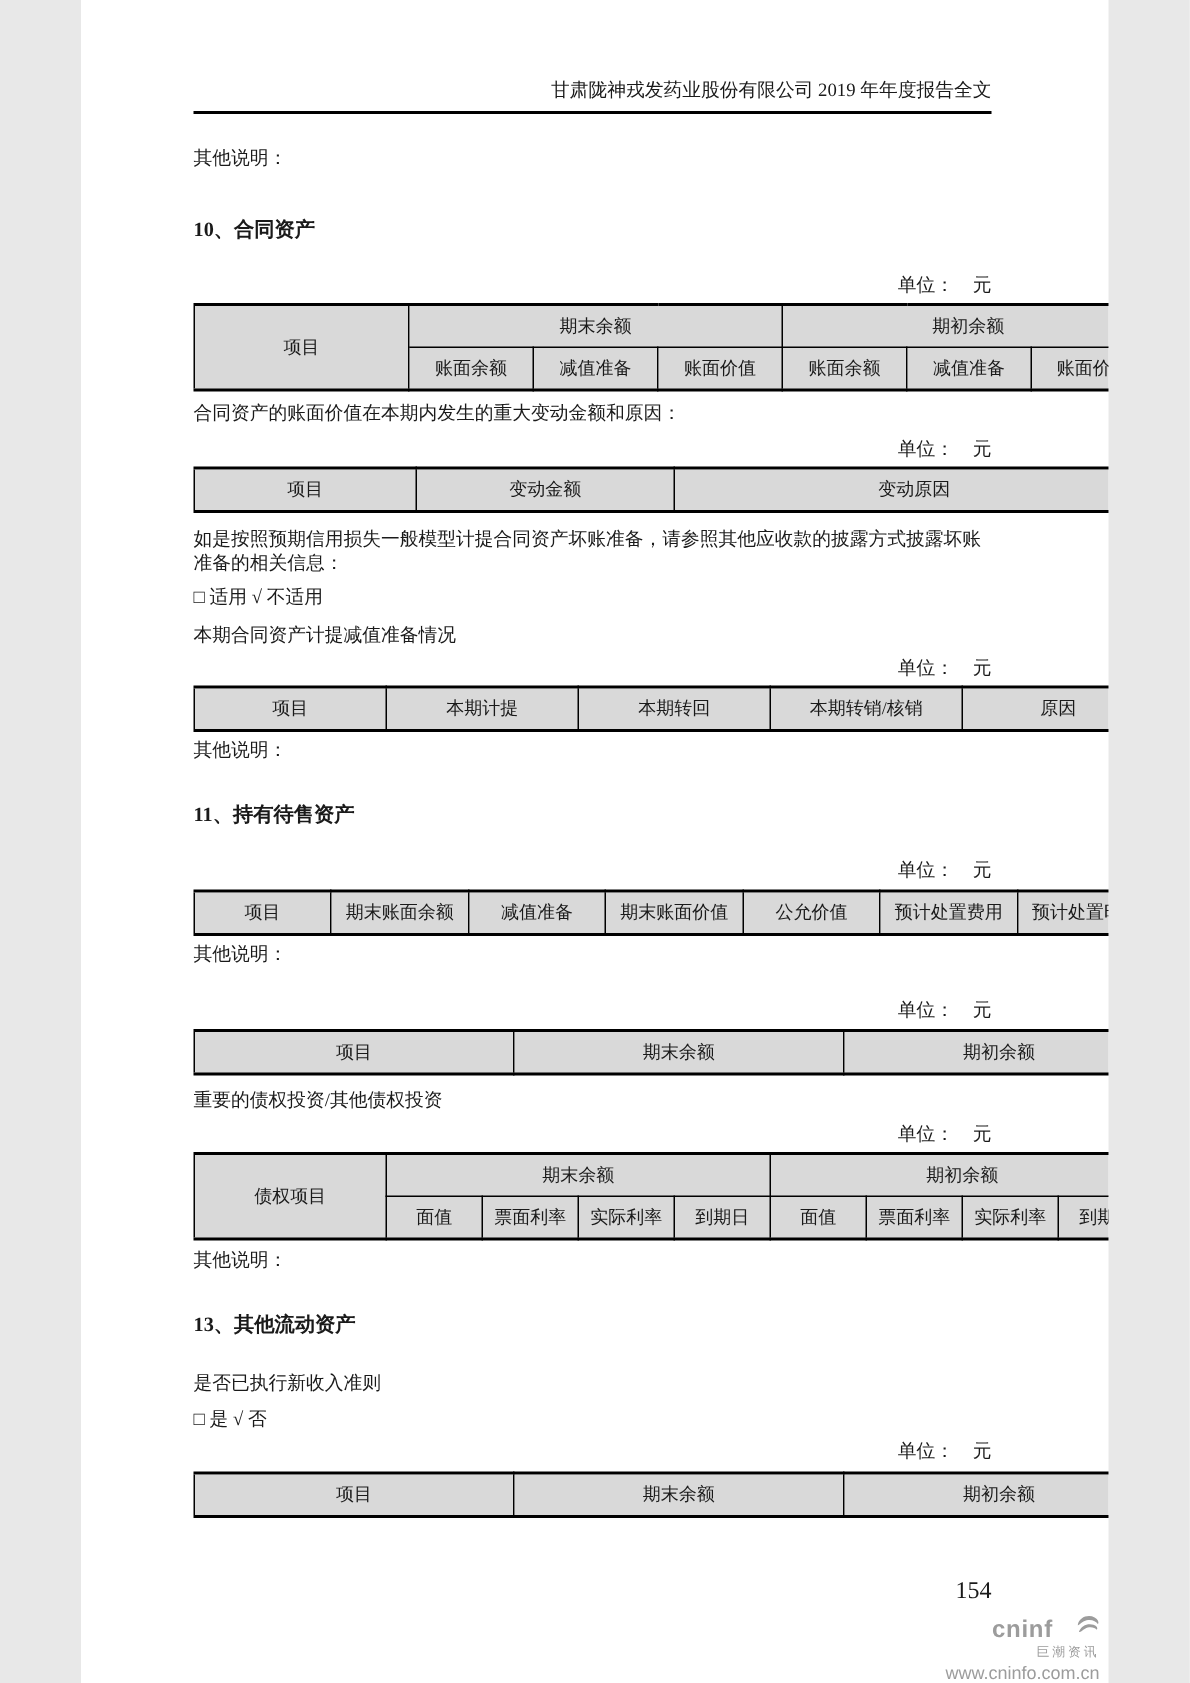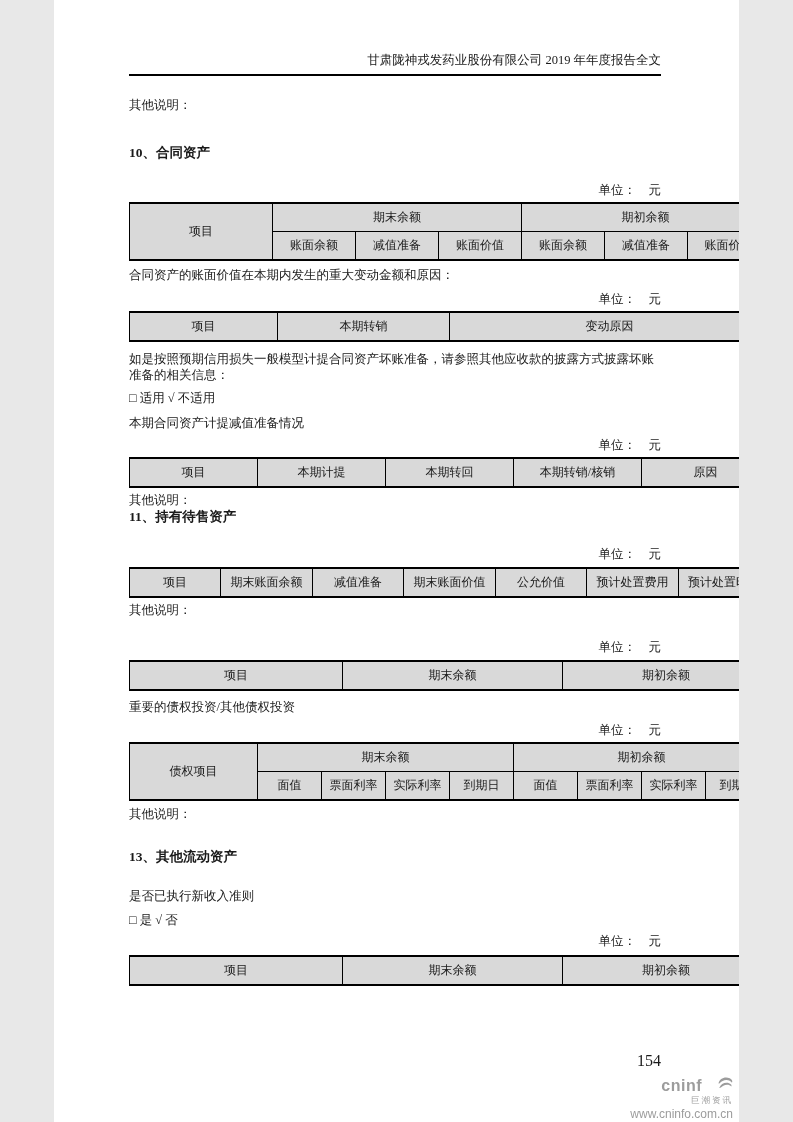--- a/index.html
+++ b/index.html
@@ -109,21 +109,21 @@
 
     <table style="margin-top:4px">
       <colgroup>
           <col style="width:148px">
           <col style="width:172px">
           <col style="width:320px">
         </colgroup>
       <tbody>
           <tr>
         <th>项目</th>
-        <th>本期转销</th>
+        <th>变动金额</th>
         <th>变动原因</th>
       </tr>
     </tbody>
       </table>
 
     <div class="para" style="margin-top:9px">如是按照预期信用损失一般模型计提合同资产坏账准备，请参照其他应收款的披露方式披露坏账准备的相关信息：</div>
 
     <div class="para" style="margin-top:7px">□ 适用 √ 不适用</div>
 
     <div class="para" style="margin-top:9px">本期合同资产计提减值准备情况</div>
@@ -144,21 +144,21 @@
         <th>本期计提</th>
         <th>本期转回</th>
         <th>本期转销/核销</th>
         <th>原因</th>
       </tr>
     </tbody>
       </table>
 
     <div class="para" style="margin-top:4px">其他说明：</div>
 
-    <div class="sec-title" style="">11、持有待售资产</div>
+    <div class="sec-title" style="margin-top:26px">11、持有待售资产</div>
 
     <div class="unit" style="margin-top:21px">单位：　元</div>
 
     <table style="margin-top:5px">
       <colgroup>
           <col style="width:91px">
           <col style="width:92px">
           <col style="width:91px">
           <col style="width:92px">
           <col style="width:91px">

